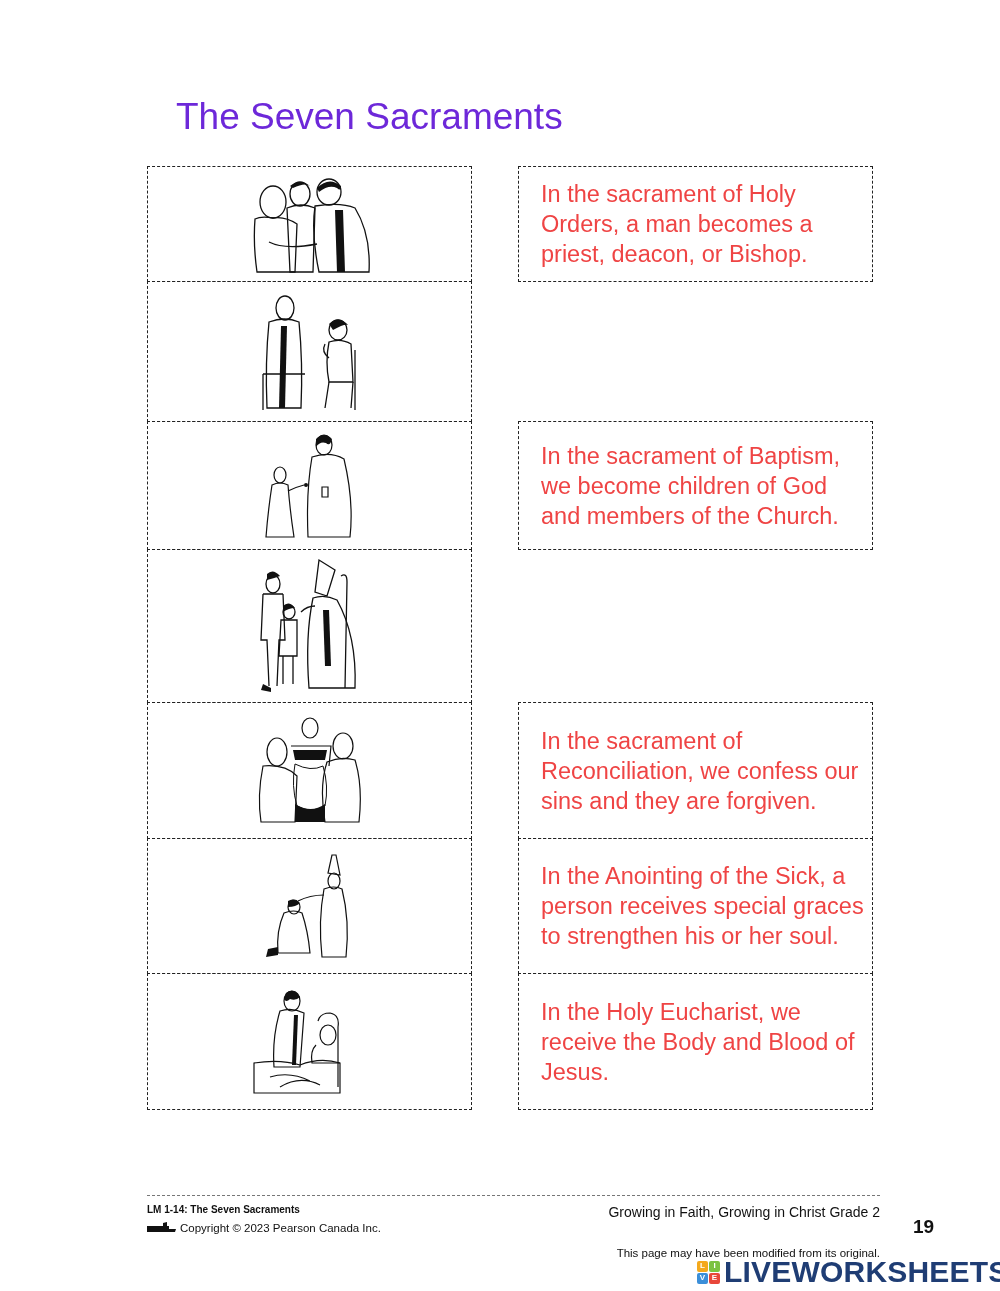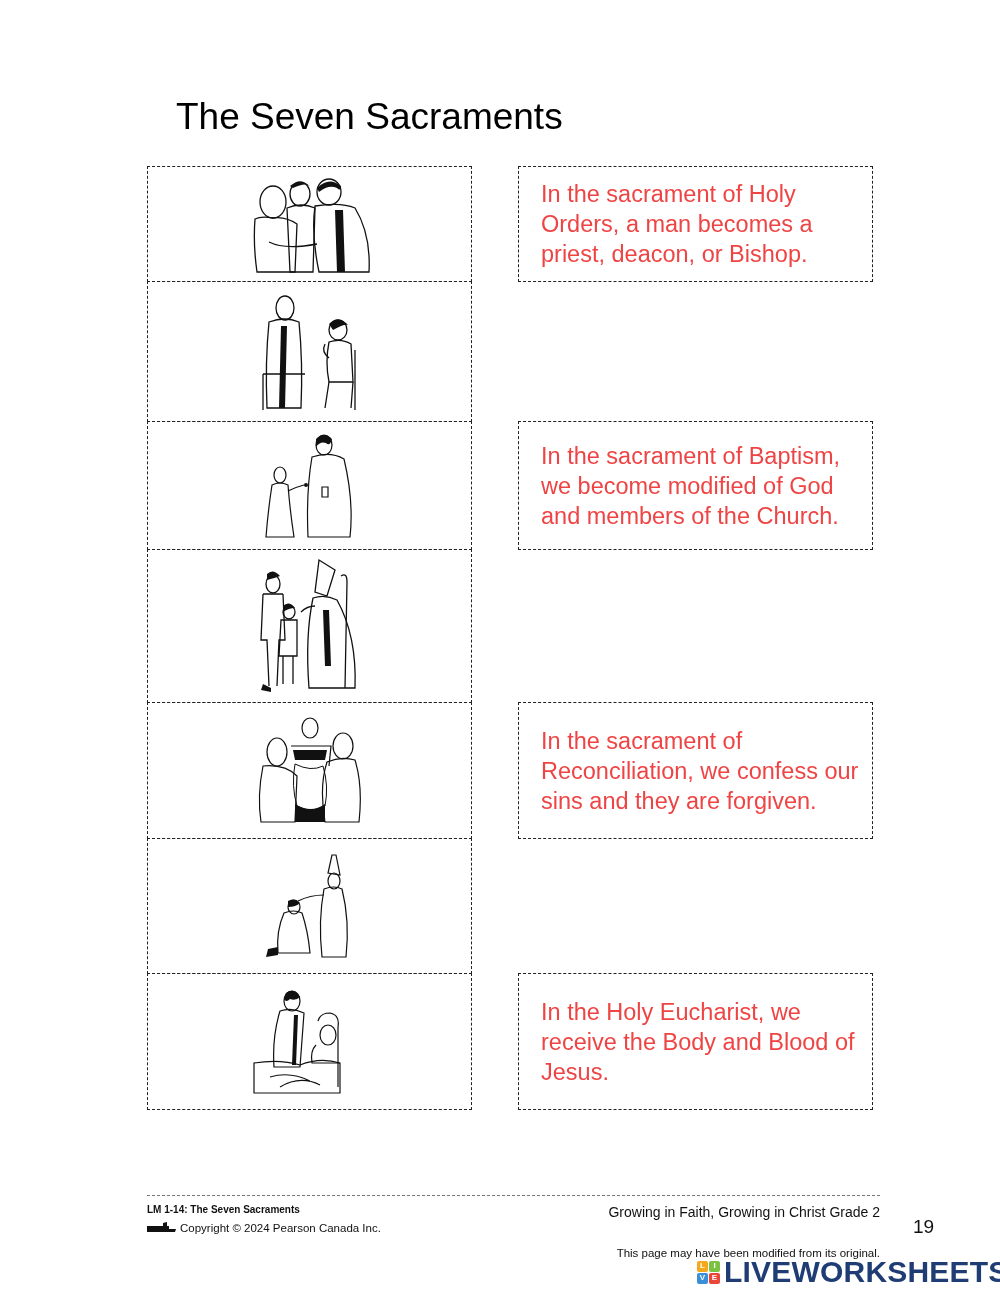--- a/index.html
+++ b/index.html
@@ -1,29 +1,29 @@
 <!DOCTYPE html>
 <html><head>
   <meta charset="utf-8">
   <style>
     html, body { margin: 0; padding: 0; background: #ffffff; }
     body { width: 1000px; height: 1291px; position: relative; overflow: hidden; font-family: "Liberation Sans", sans-serif; color: #111; }
-    .title { position: absolute; left: 176px; top: 96px; font-size: 37px; font-weight: normal; margin: 0; color: #000000; }
+    .title { position: absolute; left: 176px; top: 96px; font-size: 37px; font-weight: normal; margin: 0; color: #6d28d9; }
     .grid { position: absolute; left: 147px; top: 166px; width: 726px; }
     .row { position: absolute; left: 0; width: 726px; }
     .cell-img { position: absolute; left: 0; width: 325px; border: 1px dashed #222; box-sizing: border-box; display: flex; align-items: center; justify-content: center; }
     .cell-txt { position: absolute; left: 371px; width: 355px; border: 1px dashed #222; box-sizing: border-box; display: flex; align-items: center; padding-left: 22px; padding-right: 4px; }
     .txt { font-size: 23.5px; line-height: 30px; color: #ef4444; }
     svg.pic { display: block; }
     .footer-rule { position: absolute; left: 147px; top: 1195px; width: 733px; border-top: 1px dashed #777; }
     .f-left1 { position: absolute; left: 147px; top: 1204px; font-size: 10px; font-weight: bold; }
     .f-left2 { position: absolute; left: 147px; top: 1222px; font-size: 11.5px; display: flex; align-items: center; gap: 3px; }
     .f-right1 { position: absolute; right: 120px; top: 1204px; font-size: 14px; text-align: right; }
     .f-right2 { position: absolute; right: 120px; top: 1222px; font-size: 11.5px; text-align: left; margin-top: 25px; }
-    .pagenum { position: absolute; left: 913px; top: 1216px; font-size: 19px; font-weight: normal; }
+    .pagenum { position: absolute; left: 913px; top: 1216px; font-size: 19px; font-weight: bold; }
     .brand { position: absolute; left: 697px; top: 1255px; display: flex; align-items: center; gap: 4px; }
     .brand-tiles { display: grid; grid-template-columns: 11px 11px; grid-template-rows: 11px 11px; gap: 1px; }
     .tile { font-size: 8px; font-weight: bold; color: #fff; display: flex; align-items: center; justify-content: center; border-radius: 2px; line-height: 1; }
     .brand-text { font-size: 30px; font-weight: bold; color: #1f3d74; letter-spacing: 0.2px; }
   </style>
 </head>
 <body>
 
 <h1 class="title">The Seven Sacraments</h1>
 
@@ -85,21 +85,21 @@
           <path d="M52 26 Q46 60 48 106 L90 106 Q94 70 84 28 Q70 20 52 26Z"></path>
           <path d="M62 56 L68 56 L68 66 L62 66Z"></path>
         </g>
         <g fill="#111">
           <path d="M56 8 Q64 0 72 8 Q70 16 66 12 Q60 10 56 16Z"></path>
           <circle cx="46" cy="54" r="2"></circle>
         </g>
       </svg>
     </div>
     <div class="cell-txt" style="top:0;height:129px;">
-      <span class="txt">In the sacrament of Baptism, we become modified of God and members of the Church.</span>
+      <span class="txt">In the sacrament of Baptism, we become children of God and members of the Church.</span>
     </div>
   </div>
 
   <div class="row" style="top:383px;height:153px;">
     <div class="cell-img" style="top:0;height:154px;">
       <svg class="pic" width="110" height="140" viewBox="0 0 110 140">
         <g fill="none" stroke="#111" stroke-width="1.3">
           <ellipse cx="18" cy="28" rx="7" ry="9"></ellipse>
           <path d="M8 38 L6 84 L12 84 L14 130 M28 38 L30 84 L24 84 L22 130 M8 38 L28 38"></path>
           <ellipse cx="34" cy="56" rx="6" ry="7"></ellipse>
@@ -152,20 +152,23 @@
           <path d="M64 44 Q50 44 38 50"></path>
           <ellipse cx="34" cy="56" rx="6" ry="7"></ellipse>
           <path d="M24 62 Q16 80 18 102 L50 102 Q48 80 42 62 Q34 58 24 62Z"></path>
         </g>
         <g fill="#111">
           <path d="M28 50 Q34 46 40 52 Q36 56 28 56Z"></path>
           <path d="M8 98 L18 96 L18 104 L6 106Z"></path>
         </g>
       </svg>
     </div>
+    <div class="cell-txt" style="top:0;height:136px;">
+      <span class="txt">In the Anointing of the Sick, a person receives special graces to strengthen his or her soul.</span>
+    </div>
   </div>
 
   <div class="row" style="top:807px;height:137px;">
     <div class="cell-img" style="top:0;height:137px;">
       <svg class="pic" width="120" height="110" viewBox="0 0 120 110">
         <g fill="none" stroke="#111" stroke-width="1.2">
           <ellipse cx="42" cy="14" rx="8" ry="10"></ellipse>
           <path d="M30 24 Q22 50 24 80 L50 80 L54 26 Q42 20 30 24Z"></path>
           <path d="M68 34 Q70 26 80 26 Q90 28 88 40 L88 100"></path>
           <ellipse cx="78" cy="48" rx="8" ry="10"></ellipse>
@@ -185,21 +188,21 @@
   </div>
 </div>
 
 <div class="footer-rule"></div>
 <div class="f-left1">LM 1-14: The Seven Sacraments</div>
 <div class="f-left2">
   <svg width="30" height="12" viewBox="0 0 30 12">
     <path d="M0 4 L16 4 L16 1 L20 0 L20 4 L22 4 L22 10 L0 10Z" fill="#111"></path>
     <path d="M22 7 L29 7 L28 10 L22 10Z" fill="#111"></path>
   </svg>
-  <span>Copyright © 2024 Pearson Canada Inc.</span>
+  <span>Copyright © 2023 Pearson Canada Inc.</span>
 </div>
 <div class="f-right1">Growing in Faith, Growing in Christ Grade 2</div>
 <div class="f-right2">This page may have been modified from its original.</div>
 <div class="pagenum">19</div>
 
 <div class="brand">
   <div class="brand-tiles">
     <span class="tile" style="background:#f4a91d">L</span>
     <span class="tile" style="background:#7cc242">I</span>
     <span class="tile" style="background:#3b8fd9">V</span>

